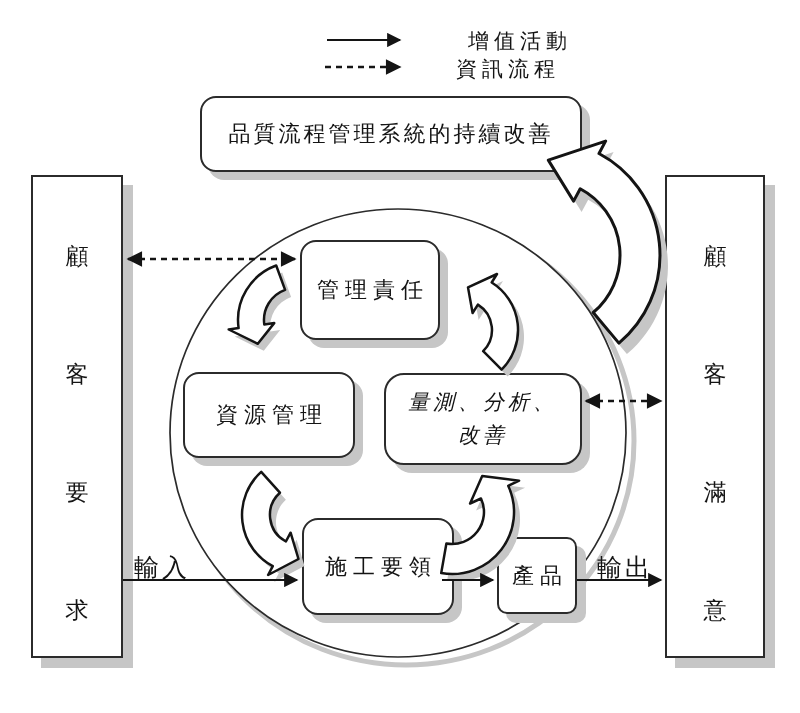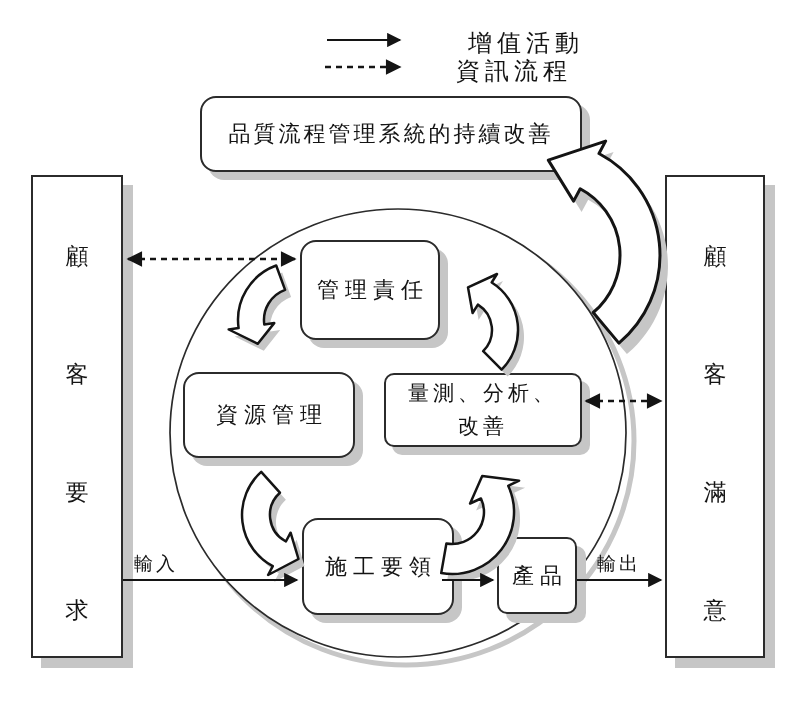--- a/index.html
+++ b/index.html
@@ -13,22 +13,22 @@
     border:2px solid #2b2b2b;display:flex;align-items:center;justify-content:center;
     text-align:center;z-index:2;
   }
   .rounded{border-radius:16px;text-align:right;}
   .shadowed{box-shadow:8px 8px 0 #c6c6c6;}
   .tallbox{
     flex-direction:column;justify-content:space-between;
     padding:64px 0 30px 0;font-size:23px;box-shadow:10px 10px 0 #c6c6c6;
   }
   .procfont{font-size:22px;letter-spacing:6px;text-indent:6px;}
-  .lbl{position:absolute;z-index:4;font-size:19px;letter-spacing:3px;white-space:nowrap;}
-  .legendlbl{position:absolute;z-index:4;font-size:24px;letter-spacing:5px;white-space:nowrap;}
+  .lbl{position:absolute;z-index:4;font-size:25px;letter-spacing:3px;white-space:nowrap;}
+  .legendlbl{position:absolute;z-index:4;font-size:21px;letter-spacing:5px;white-space:nowrap;}
   #title-box{font-size:22px;letter-spacing:3px;}
   #measure-box{font-size:21px;letter-spacing:4px;line-height:33px;flex-direction:column;}
   .fg{z-index:3;pointer-events:none;}
   .bg{z-index:1;}
 </style>
 </head>
 <body>
 
 <div id="stage">
 
@@ -59,21 +59,21 @@
   </div>
 
   <div class="box rounded shadowed procfont" style="left:300px;top:240px;width:140px;height:100px;font-family:Liberation Serif, serif;">
     <span>管理責任</span>
   </div>
 
   <div class="box rounded shadowed procfont" style="left:183px;top:372px;width:172px;height:86px;">
     <span>資源管理</span>
   </div>
 
-  <div class="box rounded shadowed" id="measure-box" style="left:384px;top:373px;width:198px;height:74px;border-radius:10px;">
+  <div class="box rounded shadowed" id="measure-box" style="left:384px;top:373px;width:198px;height:92px;border-radius:20px;font-style:italic;">
     <span>量測、分析、</span>
     <span>改善</span>
   </div>
 
   <div class="box rounded shadowed procfont" style="left:302px;top:518px;width:152px;height:97px;">
     <span>施工要領</span>
   </div>
 
   <div class="box shadowed procfont" style="left:497px;top:537px;width:80px;height:77px;border-radius:10px;box-shadow:9px 9px 0 #c6c6c6;">
     <span>產品</span>

